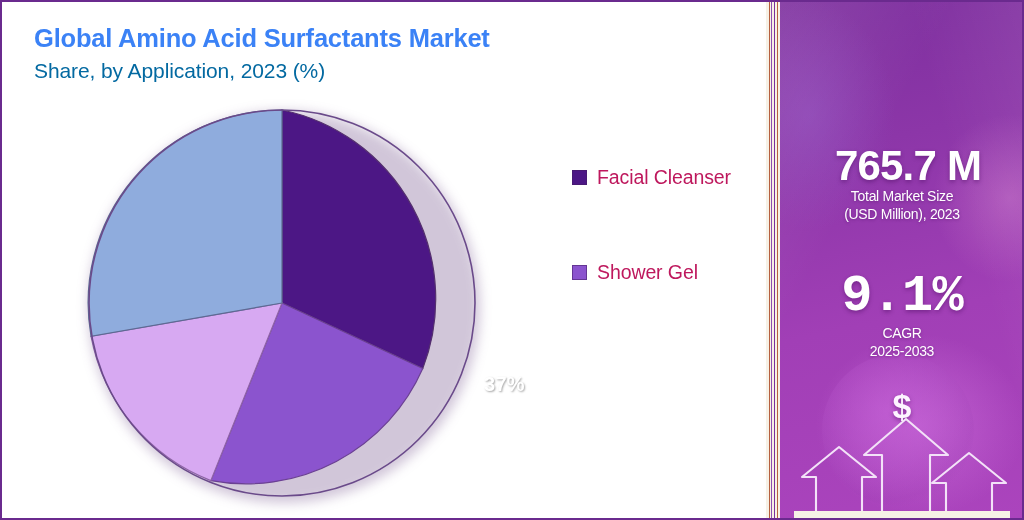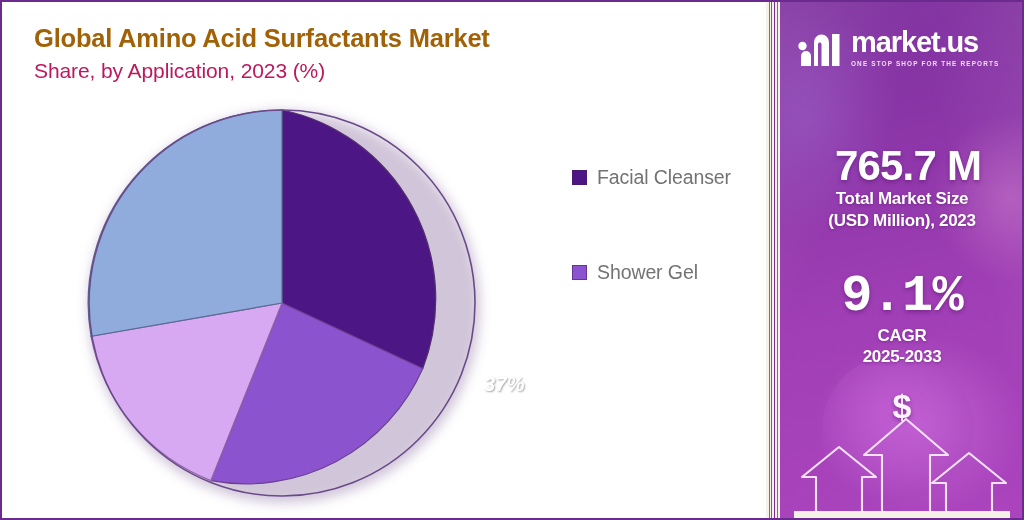--- a/index.html
+++ b/index.html
@@ -26,28 +26,28 @@
     border-right: none;
     overflow: hidden;
   }
   .titles {
     position: absolute;
     left: 32px; top: 22px;
   }
   .title-main {
     font-size: 25.5px;
     font-weight: bold;
-    color: #a16207;
+    color: #3b82f6;
     letter-spacing: -0.2px;
     white-space: nowrap;
   }
   .title-sub {
     font-size: 21px;
     font-weight: normal;
-    color: #be185d;
+    color: #0369a1;
     margin-top: 6px;
     letter-spacing: -0.1px;
     white-space: nowrap;
   }
 
   
   .pie-wrap {
     position: absolute;
     left: 82px; top: 103px;
     width: 396px; height: 396px;
@@ -63,21 +63,20 @@
   .pie-svg {
     position: absolute;
     left: 0; top: 0;
     width: 396px; height: 396px;
   }
   .pie-label {
     position: absolute;
     left: 400px; top: 268px;
     font-size: 20px;
     font-weight: bold;
-    font-style: italic;
     color: #ffffff;
     text-shadow: 1px 1px 2px rgba(0,0,0,0.35);
     letter-spacing: 0.3px;
   }
 
   
   .legend {
     position: absolute;
     left: 570px; top: 128px;
     width: 190px;
@@ -88,21 +87,21 @@
     height: 95px;
   }
   .legend-swatch {
     width: 15px; height: 15px;
     flex: 0 0 15px;
     border: 1px solid rgba(70,30,100,0.55);
     margin-right: 10px;
   }
   .legend-label {
     font-size: 19.5px;
-    color: #737373;
+    color: #be185d;
     white-space: nowrap;
     letter-spacing: -0.1px;
   }
 
   
   .divider {
     position: relative;
     width: 14px; height: 520px;
     background: #f6f1e6;
     border-top: 2px solid #6a2a8e;
@@ -187,22 +186,22 @@
   .stat-a { top: 142px; }
   .stat-b { top: 268px; }
   .stat-value {
     font-size: 41px;
     font-weight: bold;
     letter-spacing: -0.8px;
     line-height: 1.05;
     text-shadow: 0 2px 4px rgba(70,10,90,0.45);
   }
   .stat-line {
-    font-size: 17px;
-    font-weight: bold;
+    font-size: 14px;
+    font-weight: normal;
     line-height: 1.28;
     letter-spacing: -0.3px;
     text-shadow: 0 1px 3px rgba(70,10,90,0.40);
   }
   .stat-a .stat-value { font-size: 42px; padding-left: 12px; }
   .stat-b .stat-value { font-size: 52px; font-family: Liberation Mono, monospace; }
 
   
   .arrows {
     position: absolute;
@@ -274,32 +273,20 @@
     <span class="ln a"></span>
     <span class="ln b"></span>
     <span class="ln c"></span>
     <span class="ln d"></span>
   </div>
 
   <div class="right-panel">
     <div class="rp-circle"></div>
     <div class="rp-sheen"></div>
 
-    <div class="logo">
-      <svg class="logo-mark" viewBox="0 0 46 42">
-        <path d="M5 40 L5 30 A5 5 0 0 1 15 30 L15 40 Z" fill="#ffffff"></path>
-        <circle cx="6.5" cy="20" r="4.2" fill="#ffffff"></circle>
-        <path d="M18 40 L18 16 A7.5 7.5 0 0 1 33 16 L33 40 L25.5 40 L25.5 18 A1.8 1.8 0 0 0 22 18 L22 40 Z" fill="#ffffff"></path>
-        <path d="M36 40 L36 8 L43.5 8 L43.5 40 Z" fill="#ffffff"></path>
-      </svg>
-      <div class="logo-text-block">
-        <div class="logo-word">market.us</div>
-        <div class="logo-tag">ONE STOP SHOP FOR THE REPORTS</div>
-      </div>
-    </div>
 
     <div class="stat stat-a">
       <div class="stat-value">765.7 M</div>
       <div class="stat-line">Total Market Size</div>
       <div class="stat-line">(USD Million), 2023</div>
     </div>
 
     <div class="stat stat-b">
       <div class="stat-value">9.1%</div>
       <div class="stat-line">CAGR</div>

